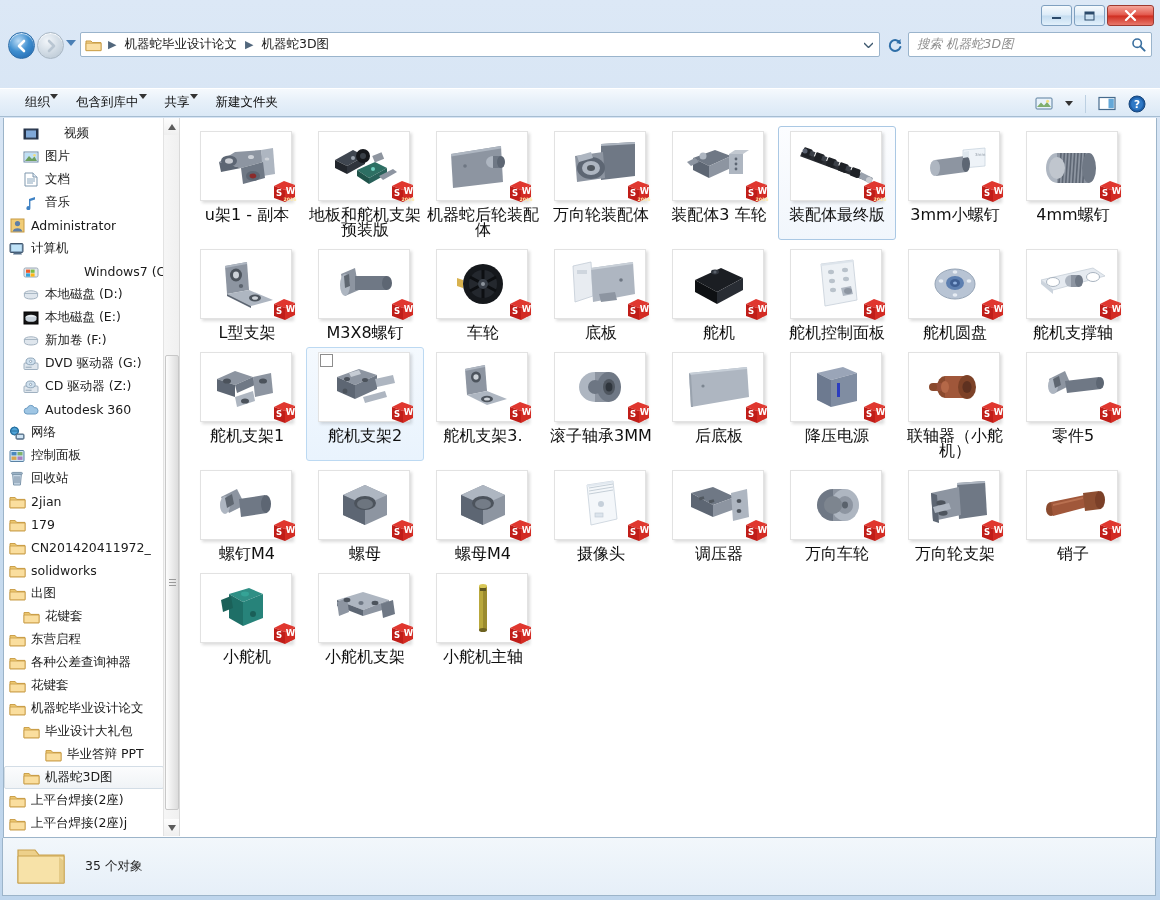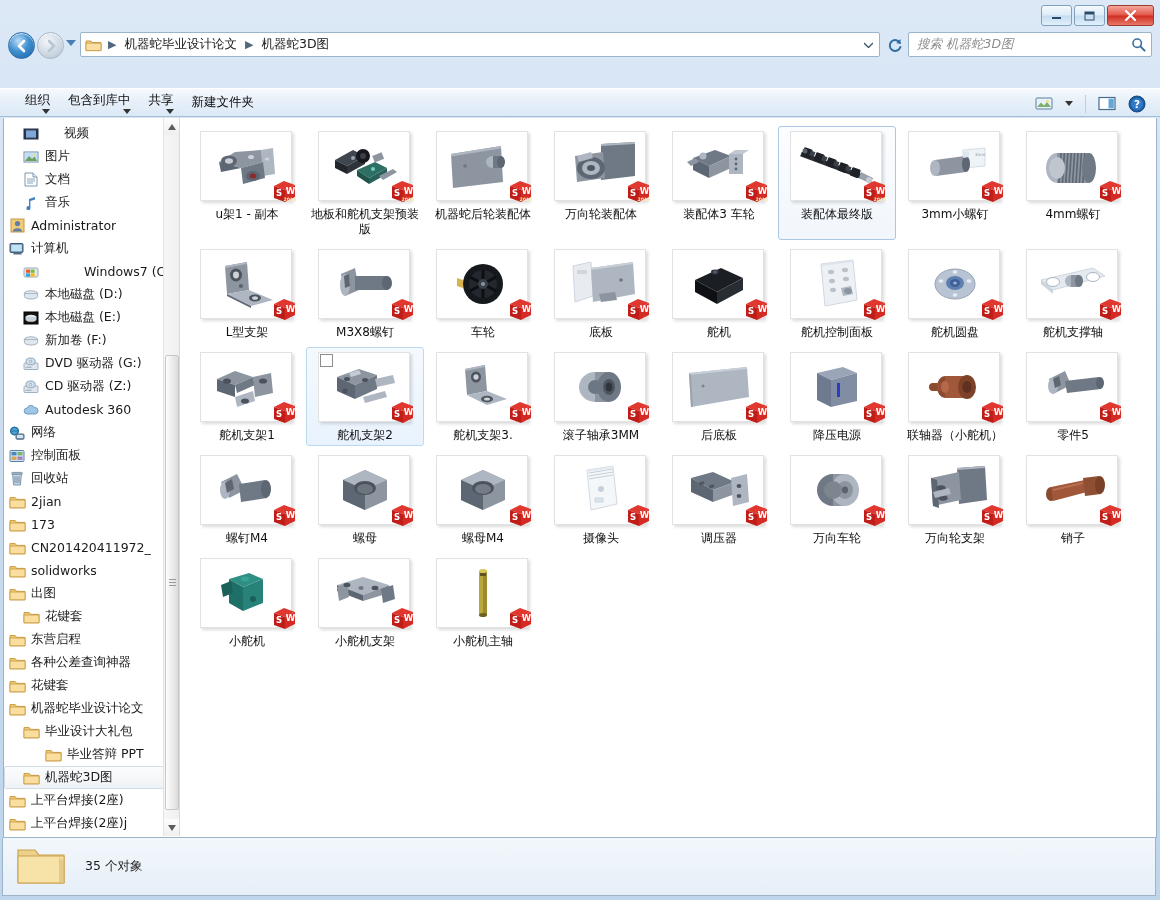--- a/index.html
+++ b/index.html
@@ -45,21 +45,21 @@
   .search-ph{flex:1;padding-left:8px;font-size:12.5px;color:#8d8d8d;font-style:italic;white-space:nowrap;}
   .search-ico{width:26px;display:flex;align-items:center;justify-content:center;}
   
   .menubar{position:absolute;left:0;top:64px;width:1160px;height:24px;display:flex;align-items:center;padding-left:14px;box-sizing:border-box;}
   .menu-item{font-size:12.5px;color:#111;padding:3px 10px;cursor:default;white-space:nowrap;}
   
   .cmdbar{position:absolute;left:0;top:88px;width:1160px;height:29px;
       background:linear-gradient(180deg,#f5f9fd 0%,#e7f0f9 45%,#dbe9f6 100%);
       border-top:1px solid #ffffff;border-bottom:1px solid #a6bdd2;box-sizing:border-box;
       display:flex;align-items:center;padding-left:16px;}
-  .cmd{font-size:12.5px;color:#0c0c0c;padding:4px 9px;display:flex;align-items:flex-end;cursor:default;white-space:nowrap;flex-direction:column;}
+  .cmd{font-size:12.5px;color:#0c0c0c;padding:4px 9px;display:flex;align-items:flex-start;cursor:default;white-space:nowrap;}
   .caret{width:0;height:0;border-left:4px solid transparent;border-right:4px solid transparent;border-top:5px solid #333;}
   .cmd-right{position:absolute;right:10px;top:0;height:29px;display:flex;align-items:center;gap:4px;}
   .cmd-ico{width:26px;height:22px;display:flex;align-items:center;justify-content:center;cursor:default;}
   .cmd-divider{width:1px;height:18px;background:#bcd0e2;margin:0 4px;}
   
   .body{position:absolute;left:3px;top:118px;width:1154px;height:720px;background:#fff;
       border:1px solid #9cb4c9;border-top:none;box-sizing:border-box;display:flex;}
   .sidebar{width:176px;height:718px;position:relative;overflow:hidden;background:#fff;
       border-right:1px solid #d9d9d9;box-sizing:border-box;}
   .tree{position:absolute;left:0;top:0;width:160px;padding-top:4px;}
@@ -87,21 +87,21 @@
   .cell.selected{background:linear-gradient(180deg,#fcfdff 0%,#f1f6fc 100%);border:1px solid #aac8e4;}
   .cell.hovered{background:linear-gradient(180deg,#f4f9fe 0%,#e9f3fd 100%);border:1px solid #bcd9f2;}
   .thumbwrap{width:94px;height:72px;position:relative;}
   .thumb{position:absolute;left:0;top:0;width:92px;height:70px;background:#fff;
       border:1px solid #e2e2e2;box-sizing:border-box;
       box-shadow:2px 2px 3px rgba(0,0,0,.14);overflow:hidden;}
   .thumb svg{display:block;}
   .swbadge{position:absolute;right:-4px;bottom:-2px;width:26px;height:26px;}
   .chk{position:absolute;left:2px;top:2px;width:13px;height:13px;background:#fff;
       border:1px solid #8d8d8d;box-sizing:border-box;}
-  .fname{margin-top:4px;font-size:12px;color:#101010;text-align:center;line-height:15px;
+  .fname{margin-top:4px;font-size:16px;color:#101010;text-align:center;line-height:15px;
       width:112px;word-break:break-all;}
   
   .statusbar{position:absolute;left:2px;top:838px;width:1154px;height:58px;
       background:linear-gradient(180deg,#f2f7fb 0%,#e6eff8 100%);
       border:1px solid #9cb4c9;border-top:none;box-sizing:border-box;display:flex;align-items:center;padding-left:12px;}
   .status-text{font-size:12.5px;color:#1d1d1d;margin-left:18px;}
 </style>
 </head>
 <body>
 
@@ -409,21 +409,21 @@
             </span>
             <span class="tree-label">2jian</span>
           </div>
           <div class="tree-item" style="padding-left: 4px;">
             <span class="tree-ico">
               <svg width="17" height="14">
                 <path d="M1 2.6 h5.2 l1.5 1.8 H16 v8.4 H1 z" fill="#f0cc76" stroke="#c79a42" stroke-width="1"></path>
                 <path d="M1 5 h15 v7.8 H1 z" fill="#fade9e" stroke="#c79a42" stroke-width=".8"></path>
               </svg>
             </span>
-            <span class="tree-label">173</span>
+            <span class="tree-label">179</span>
           </div>
           <div class="tree-item" style="padding-left: 4px;">
             <span class="tree-ico">
               <svg width="17" height="14">
                 <path d="M1 2.6 h5.2 l1.5 1.8 H16 v8.4 H1 z" fill="#f0cc76" stroke="#c79a42" stroke-width="1"></path>
                 <path d="M1 5 h15 v7.8 H1 z" fill="#fade9e" stroke="#c79a42" stroke-width=".8"></path>
               </svg>
             </span>
             <span class="tree-label">CN201420411972_</span>
           </div>

